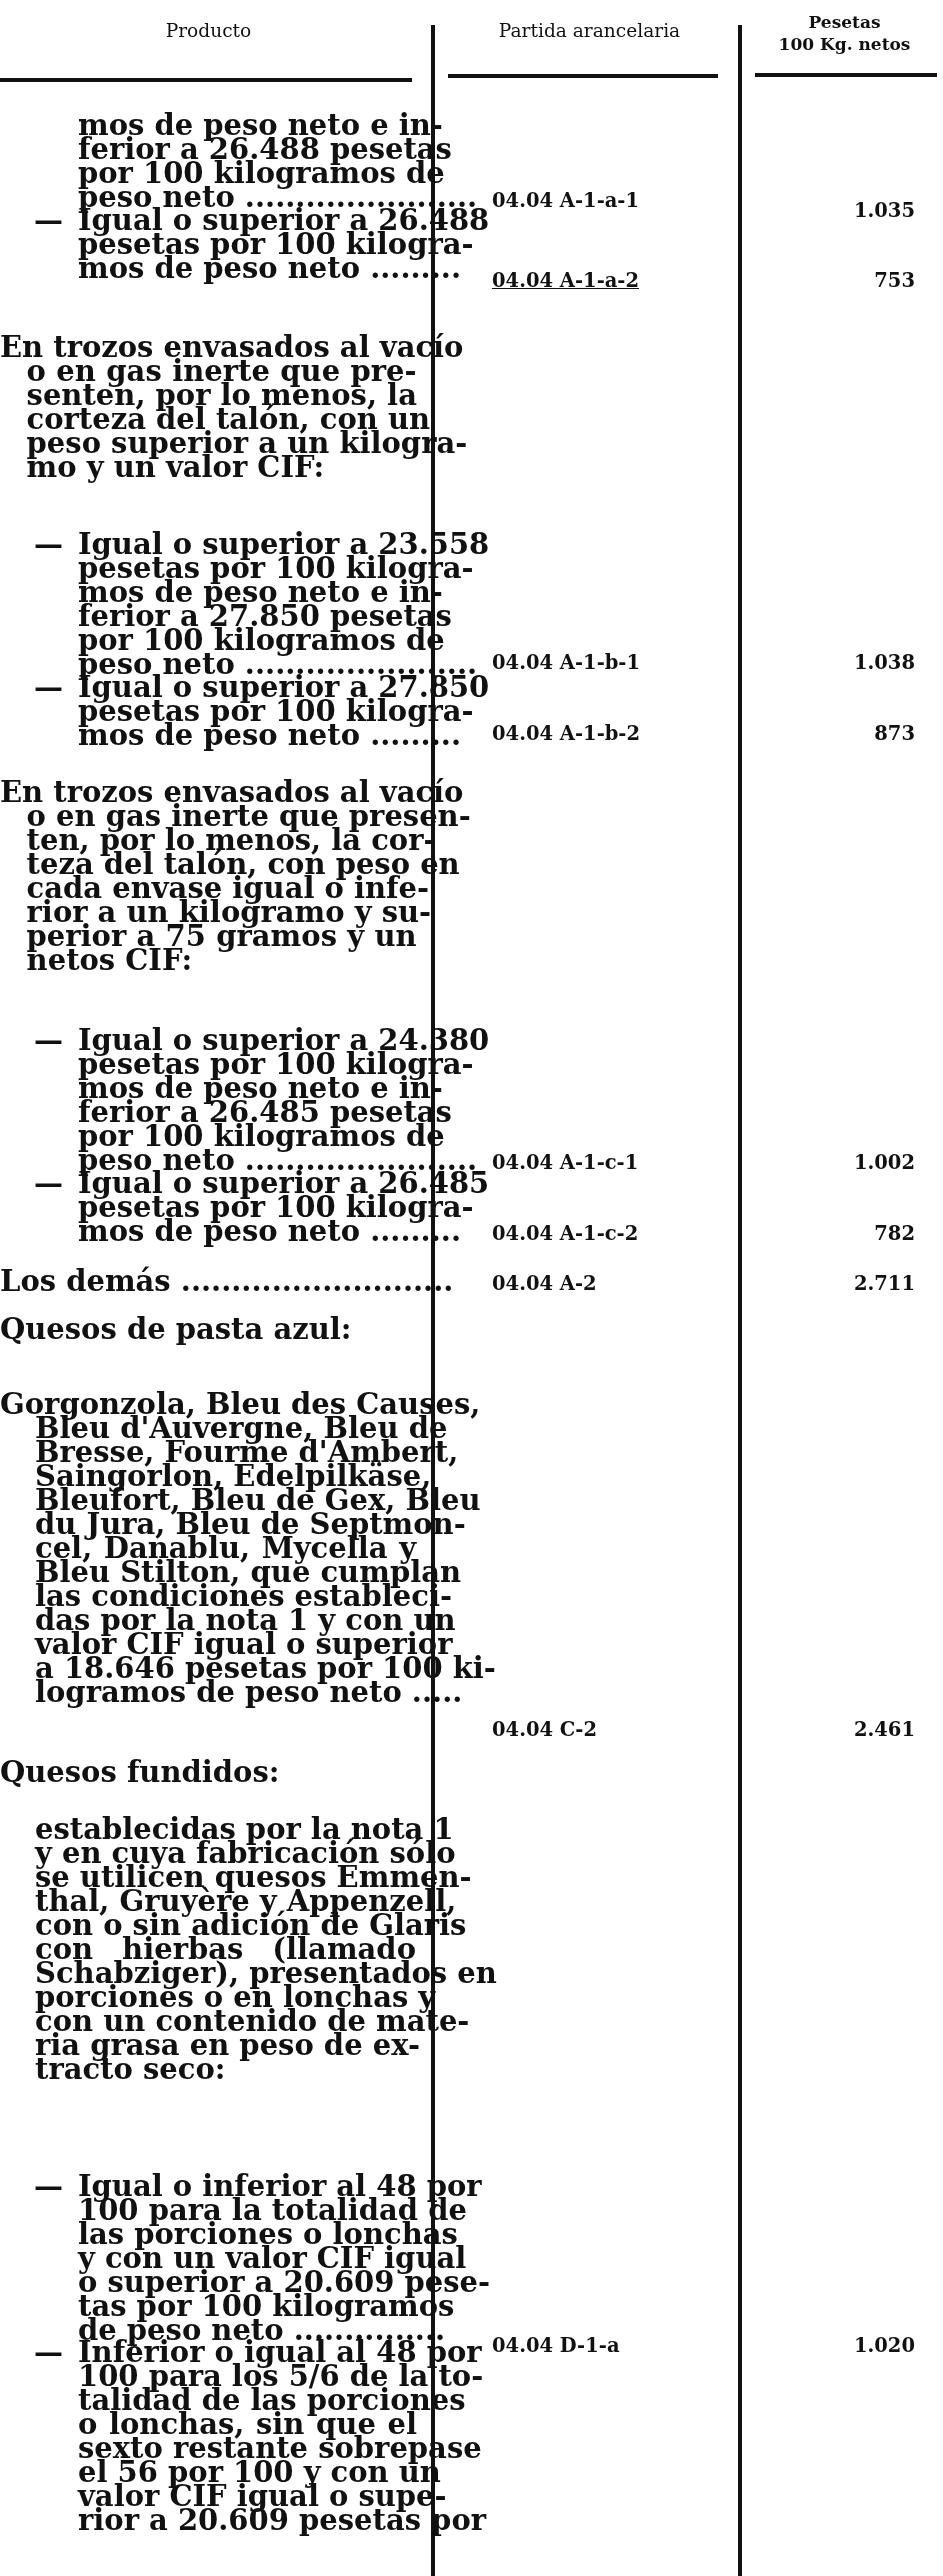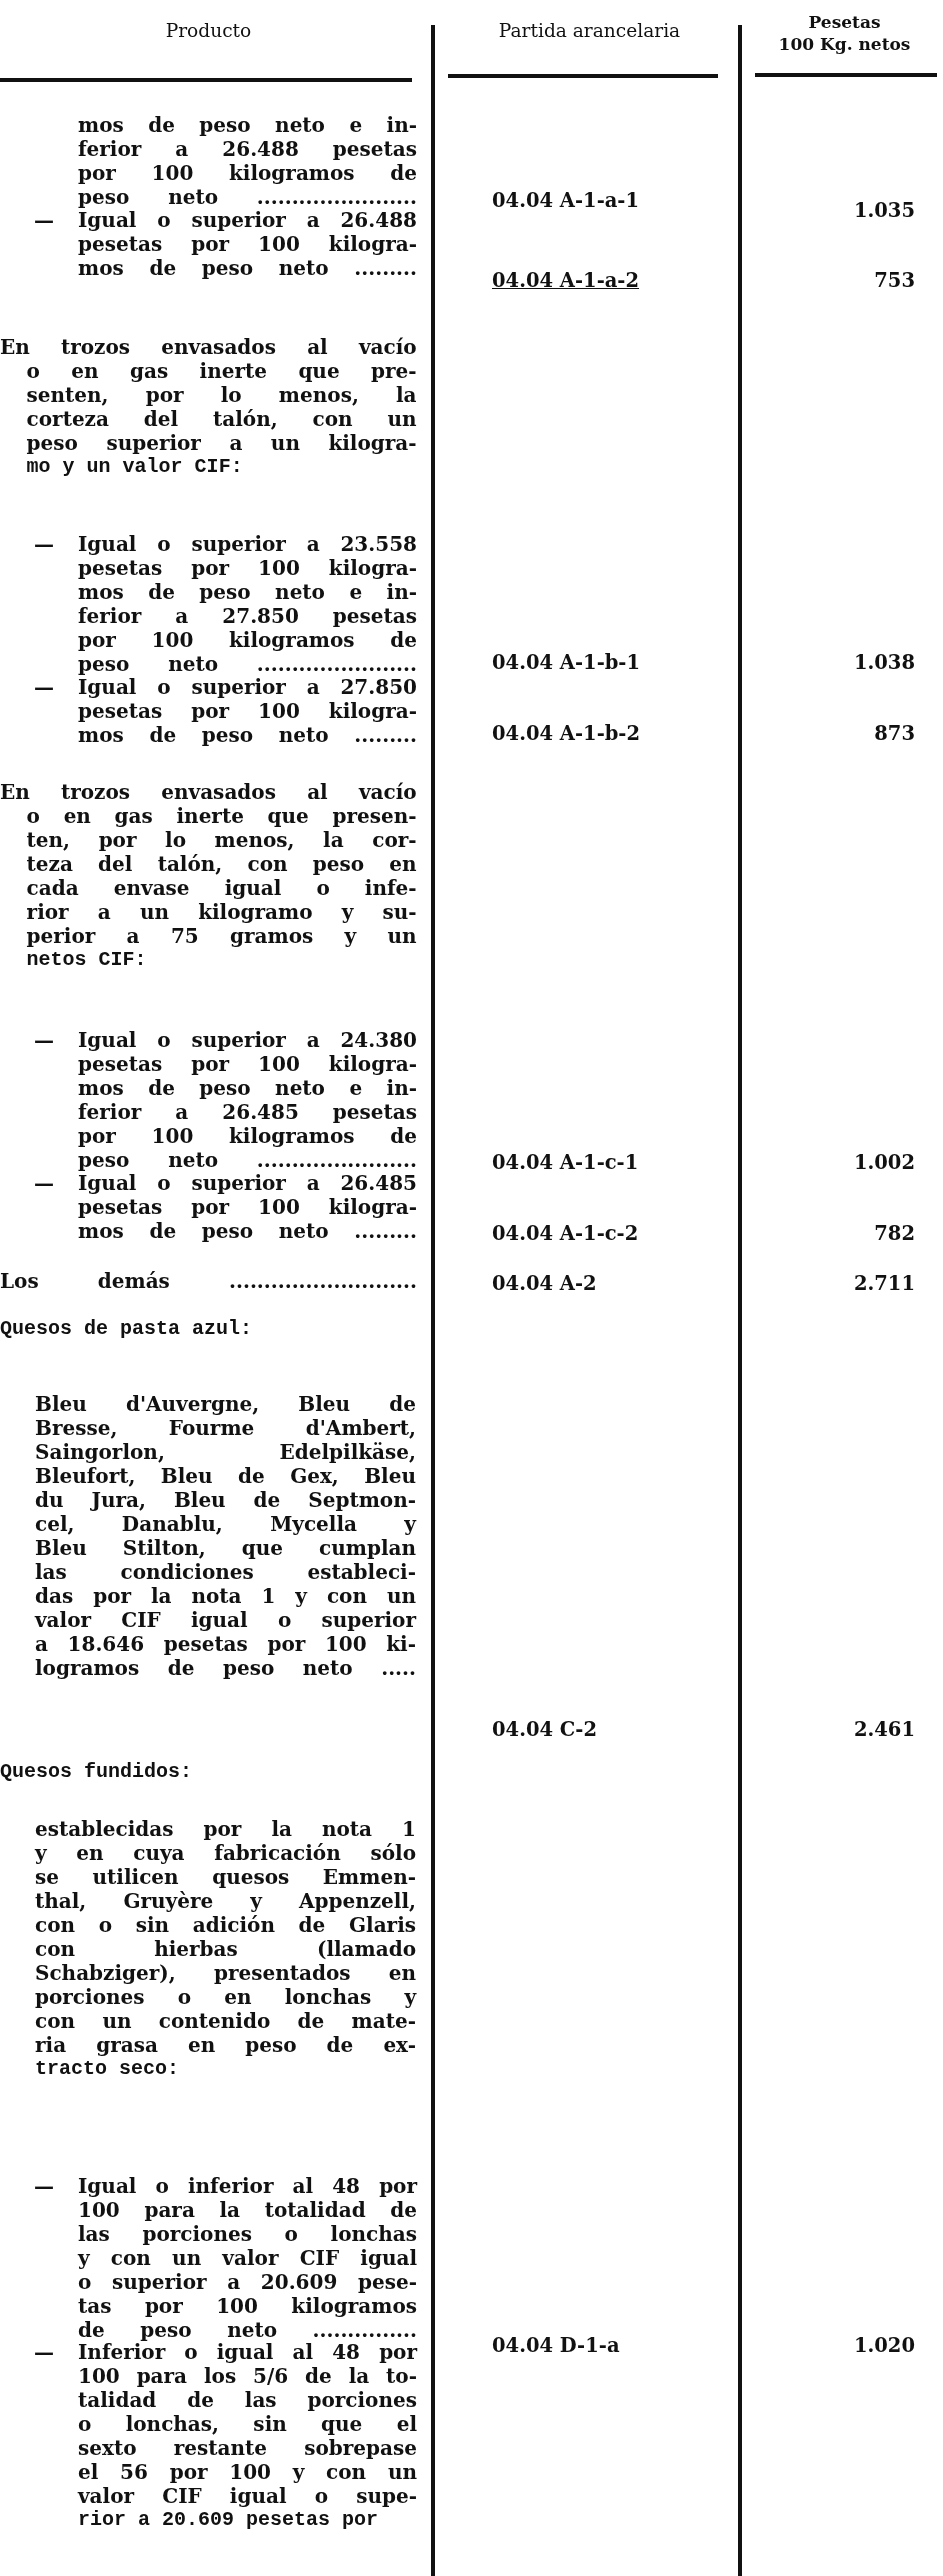--- a/index.html
+++ b/index.html
@@ -1,23 +1,23 @@
 <!DOCTYPE html>
 <html style="font-size:14px"><head>
 <meta charset="utf-8">
 <style>
   html, body { margin:0; padding:0; background:#ffffff; }
   body { width:943px; height:2576px; position:relative; overflow:hidden;
          font-family:"DejaVu Serif","Liberation Serif",serif; color:#111; }
   .hdr { position:absolute; font-size:18.6px; text-align:center; }
   .rule { position:absolute; height:3.5px; background:#111; }
   .vline { position:absolute; width:4.4px; background:#111; top:25px; height:2551px; }
-  .prod { position:absolute; left:0; width:417px; font-size:20px; line-height:24px; font-weight:bold; }
+  .prod { position:absolute; left:0; width:417px; font-size:29px; line-height:24px; font-weight:bold; }
   .prod .ln { display:block; white-space:nowrap; text-align:justify; text-align-last:justify; height:24px; }
-  .prod .ln.nj { text-align-last:left;font-family:Liberation Mono, monospace; }
+  .prod .ln.nj { text-align-last:left; }
   .dash { position:absolute; font-weight:bold; }
   .code { position:absolute; left:492px; font-size:19.5px; font-weight:bold; white-space:nowrap; }
   .val  { position:absolute; right:28px; font-size:19.5px; font-weight:bold; text-align:right; white-space:nowrap; }
 </style>
 </head>
 <body>
 
 <div class="hdr" style="left:0;width:417px;top:19.5px;">Producto</div>
 <div class="hdr" style="left:439px;width:301px;top:19.5px;">Partida arancelaria</div>
 <div class="hdr" style="left:745px;width:199px;top:12.4px;font-size:17px;font-weight:bold;">Pesetas</div>
@@ -91,20 +91,21 @@
       <span class="ln">pesetas por 100 kilogra-</span>
       <span class="ln">mos de peso neto .........</span>
     </div>
     <div class="prod" style="top: 1269px; left: 0px; width: 417px;">
       <span class="ln">Los demás ...........................</span>
     </div>
     <div class="prod" style="top: 1317px; left: 0px; width: 417px;">
       <span class="ln nj">Quesos de pasta azul:</span>
     </div>
     <div class="prod" style="top: 1392px; left: 35px; width: 381px;">
+      <span class="ln" style="margin-left: -35px;">Gorgonzola, Bleu des Causes,</span>
       <span class="ln">Bleu d'Auvergne, Bleu de</span>
       <span class="ln">Bresse, Fourme d'Ambert,</span>
       <span class="ln">Saingorlon, Edelpilkäse,</span>
       <span class="ln">Bleufort, Bleu de Gex, Bleu</span>
       <span class="ln">du Jura, Bleu de Septmon-</span>
       <span class="ln">cel, Danablu, Mycella y</span>
       <span class="ln">Bleu Stilton, que cumplan</span>
       <span class="ln">las condiciones estableci-</span>
       <span class="ln">das por la nota 1 y con un</span>
       <span class="ln">valor CIF igual o superior</span>

